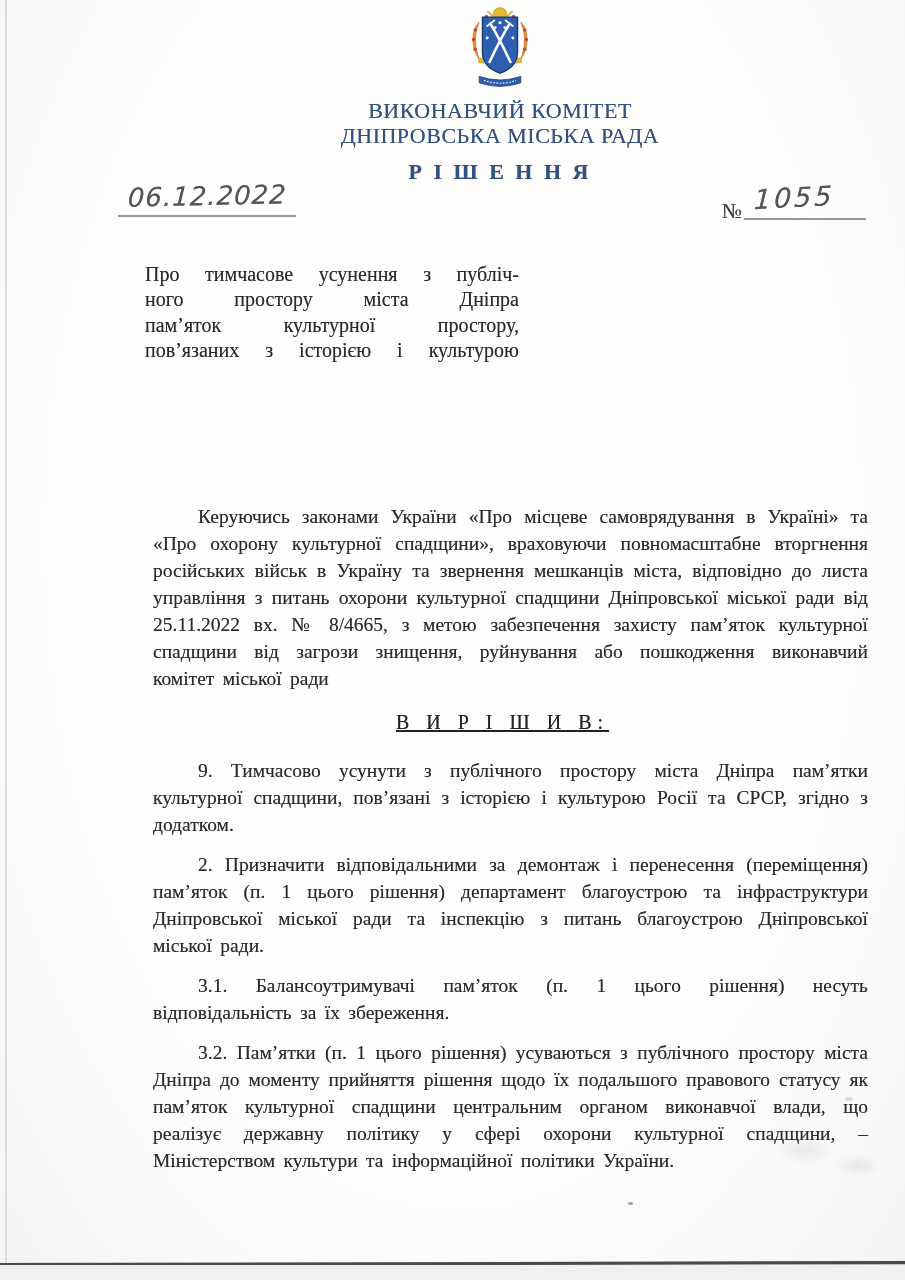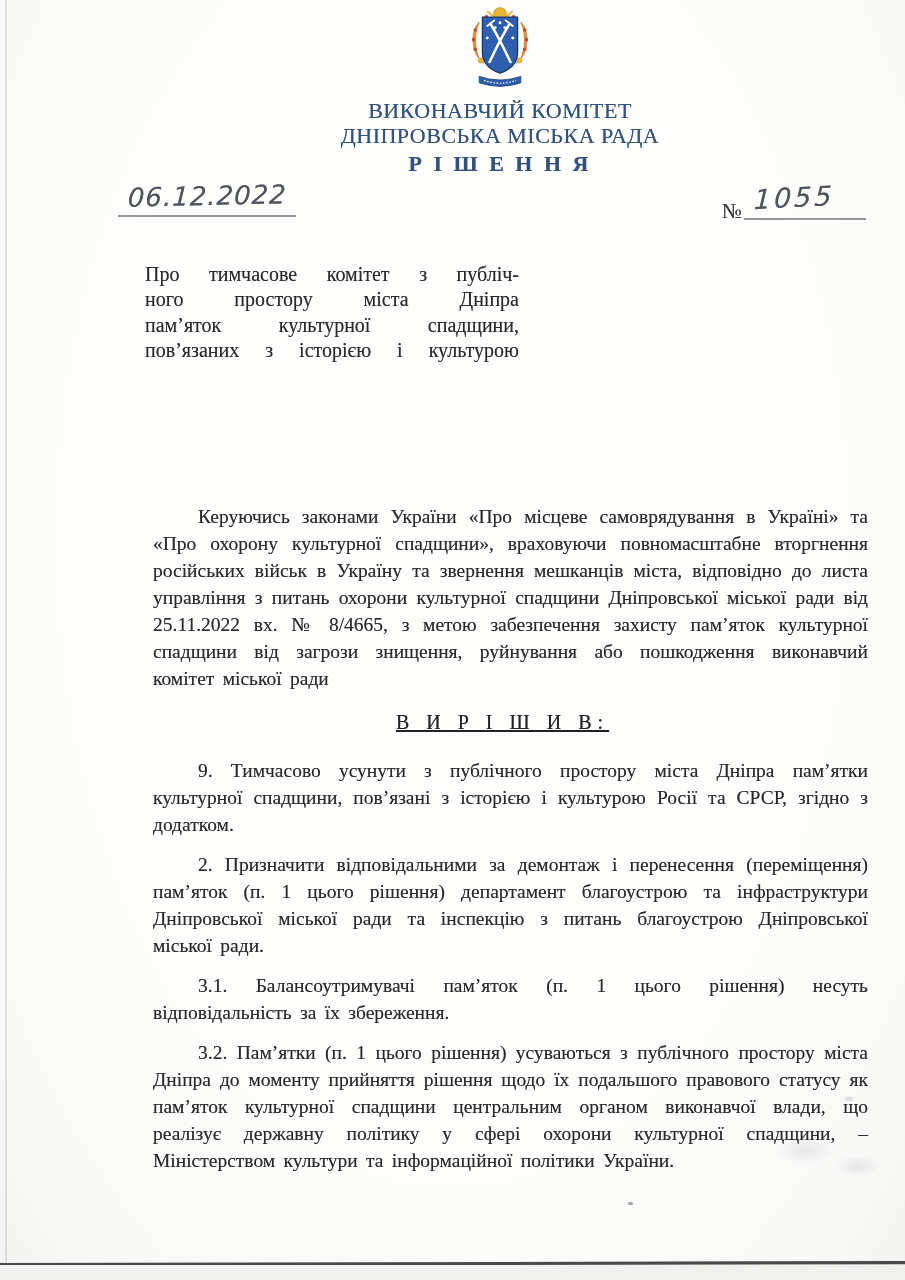--- a/index.html
+++ b/index.html
@@ -41,21 +41,21 @@
   .doc-header{
     position:absolute;top:6px;left:150px;width:700px;text-align:center;
   }
   .emblem{display:inline-block;width:80px;height:88px;margin-bottom:2px;}
   .org-line{
     color:#32517e;font-size:22px;line-height:25px;letter-spacing:0.5px;
     text-shadow:0 0 0.6px rgba(50,81,126,0.7);
   }
   .doc-type{
     color:#32517e;font-size:22px;line-height:26px;font-weight:bold;
-    letter-spacing:3px;margin-top:3px;
+    letter-spacing:3px;margin-top:11px;
     text-shadow:0 0 0.6px rgba(50,81,126,0.7);
   }
 
   
   .hand{
     font-family:"DejaVu Sans", sans-serif;font-style:italic;
     color:#50555c;
     text-shadow:0 0 0.5px rgba(80,85,92,0.6);
   }
   .date-field{
@@ -165,23 +165,23 @@
   </header>
 
   <div class="date-field">
     <span class="hand date-hand">06.12.2022</span>
   </div>
   <div class="num-field">
     <span class="num-label">№</span><span class="num-line"><span class="hand num-hand">1055</span></span>
   </div>
 
   <div class="subject">
-    <div class="jl">Про тимчасове комітет з публіч-</div>
+    <div class="jl">Про тимчасове усунення з публіч-</div>
     <div class="jl">ного простору міста Дніпра</div>
-    <div class="jl">пам’яток культурної спадщини,</div>
+    <div class="jl">пам’яток культурної простору,</div>
     <div class="jl">пов’язаних з історією і культурою</div>
   </div>
 
   <div class="doc-body">
     <p class="first">Керуючись законами України «Про місцеве самоврядування в Україні» та «Про охорону культурної спадщини», враховуючи повномасштабне вторгнення російських військ в Україну та звернення мешканців міста, відповідно до листа управління з питань охорони культурної спадщини Дніпровської міської ради від 25.11.2022 вх. № 8/4665, з метою забезпечення захисту пам’яток культурної спадщини від загрози знищення, руйнування або пошкодження виконавчий комітет міської ради</p>
     <div class="decided">В И Р І Ш И В:</div>
     <p class="first">9. Тимчасово усунути з публічного простору міста Дніпра пам’ятки культурної спадщини, пов’язані з історією і культурою Росії та СРСР, згідно з додатком.</p>
     <p>2. Призначити відповідальними за демонтаж і перенесення (переміщення) пам’яток (п. 1 цього рішення) департамент благоустрою та інфраструктури Дніпровської міської ради та інспекцію з питань благоустрою Дніпровської міської ради.</p>
     <p>3.1. Балансоутримувачі пам’яток (п. 1 цього рішення) несуть відповідальність за їх збереження.</p>
     <p>3.2. Пам’ятки (п. 1 цього рішення) усуваються з публічного простору міста Дніпра до моменту прийняття рішення щодо їх подальшого правового статусу як пам’яток культурної спадщини центральним органом виконавчої влади, що реалізує державну політику у сфері охорони культурної спадщини, – Міністерством культури та інформаційної політики України.</p>

